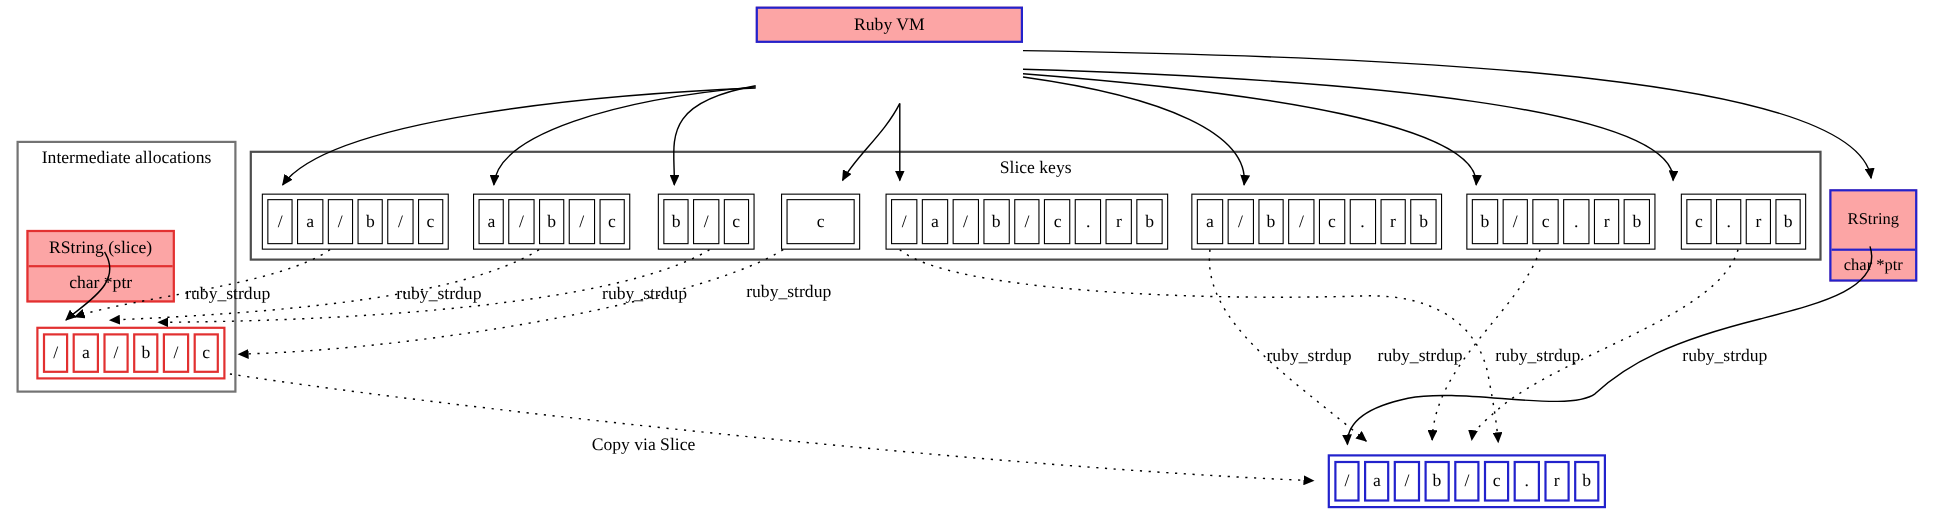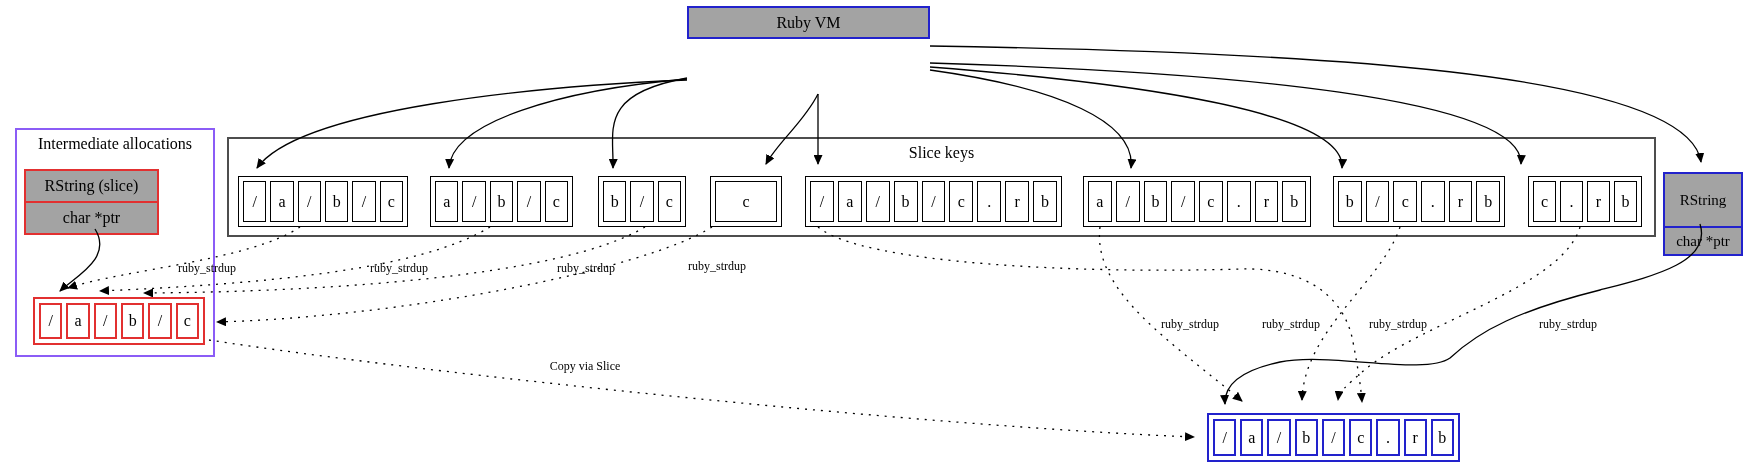--- a/index.html
+++ b/index.html
@@ -1,43 +1,43 @@
 <!DOCTYPE html>
 <html><head>
 <meta charset="utf-8">
 <style>
   html,body{margin:0;padding:0;background:#ffffff;}
   .canvas{position:relative;width:1760px;height:468px;background:#ffffff;
           font-family:"Liberation Serif","DejaVu Serif",serif;color:#000;overflow:hidden;}
   
-  .structbox{position:absolute;border:2px solid #2222cc;background:#a3a3a3;box-sizing:border-box;}
+  .structbox{position:absolute;border:2px solid #2222cc;background:#fca5a5;box-sizing:border-box;}
   .structbox .row{height:29px;line-height:29px;text-align:center;padding:0 10px;white-space:nowrap;
                   font-size:16px;border-top:2px solid #2222cc;}
   .structbox .row:first-child{border-top:none;}
-  .structbox.red{border-color:#e23030;}
+  .structbox.red{border-color:#e23030;margin-top:40px;}
   .structbox.red .row{border-color:#e23030;height:30px;line-height:30px;}
   .structbox.small .row{height:26px;line-height:26px;font-size:15px;padding:0 6px;margin-top:13px;}
   
   .rec{position:absolute;display:flex;gap:4px;padding:4px;border:1px solid #000;
        box-sizing:border-box;background:#fff;}
   .rec .cell{flex:1;border:1px solid #000;display:flex;align-items:center;justify-content:center;
              font-size:16px;min-width:10px;background:#fff;}
   .rec.red,{border-color:#e23030;}
   .rec.red{border:2px solid #e23030;}
   .rec.red .cell{border:2px solid #e23030;}
   .rec.blue{border:2px solid #2222cc;}
   .rec.blue .cell{border:2px solid #2222cc;}
   
   .cluster{position:absolute;box-sizing:border-box;background:transparent;}
   .cluster.gray{border:2px solid #4d4d4d;}
-  .cluster.redc{border:2px solid #8b5cf6;}
+  .cluster.redc{border:2px solid #737373;}
   .cluster .clabel{position:absolute;top:5px;left:0;right:0;text-align:center;
                    font-size:16px;white-space:nowrap;}
   
-  .elabel{position:absolute;transform:translate(-50%,-50%);font-size:12px;white-space:nowrap;}
+  .elabel{position:absolute;transform:translate(-50%,-50%);font-size:16px;white-space:nowrap;}
   svg.edges{position:absolute;left:0;top:0;pointer-events:none;}
 </style>
 </head>
 <body>
 
 <div class="canvas">
 
   <div class="structbox" style="left:687px;top:6px;width:243px;">
     <div class="row">Ruby VM</div>
   </div>
@@ -146,21 +146,21 @@
   </div>
 
   <div class="elabel" style="left:207px;top:268px;">ruby_strdup</div>
   <div class="elabel" style="left:399px;top:268px;">ruby_strdup</div>
   <div class="elabel" style="left:586px;top:268px;">ruby_strdup</div>
   <div class="elabel" style="left:717px;top:266px;">ruby_strdup</div>
   <div class="elabel" style="left:1190px;top:324px;">ruby_strdup</div>
   <div class="elabel" style="left:1291px;top:324px;">ruby_strdup</div>
   <div class="elabel" style="left:1398px;top:324px;">ruby_strdup</div>
   <div class="elabel" style="left:1568px;top:324px;">ruby_strdup</div>
-  <div class="elabel" style="left:585px;top:366px;">Copy via Slice</div>
+  <div class="elabel" style="left:585px;top:405px;">Copy via Slice</div>
 
   <svg class="edges" width="1760" height="468" viewBox="0 0 1760 468">
     <defs>
       <marker id="arr" markerWidth="11" markerHeight="9" refX="9" refY="4.5" orient="auto" markerUnits="userSpaceOnUse">
         <path d="M0,0 L10,4.5 L0,9 z" fill="#000"></path>
       </marker>
     </defs>
     <g fill="none" stroke="#000" stroke-width="1.3">
 
       <path d="M687,80 C540,86 300,108 257,168" marker-end="url(#arr)"></path>

